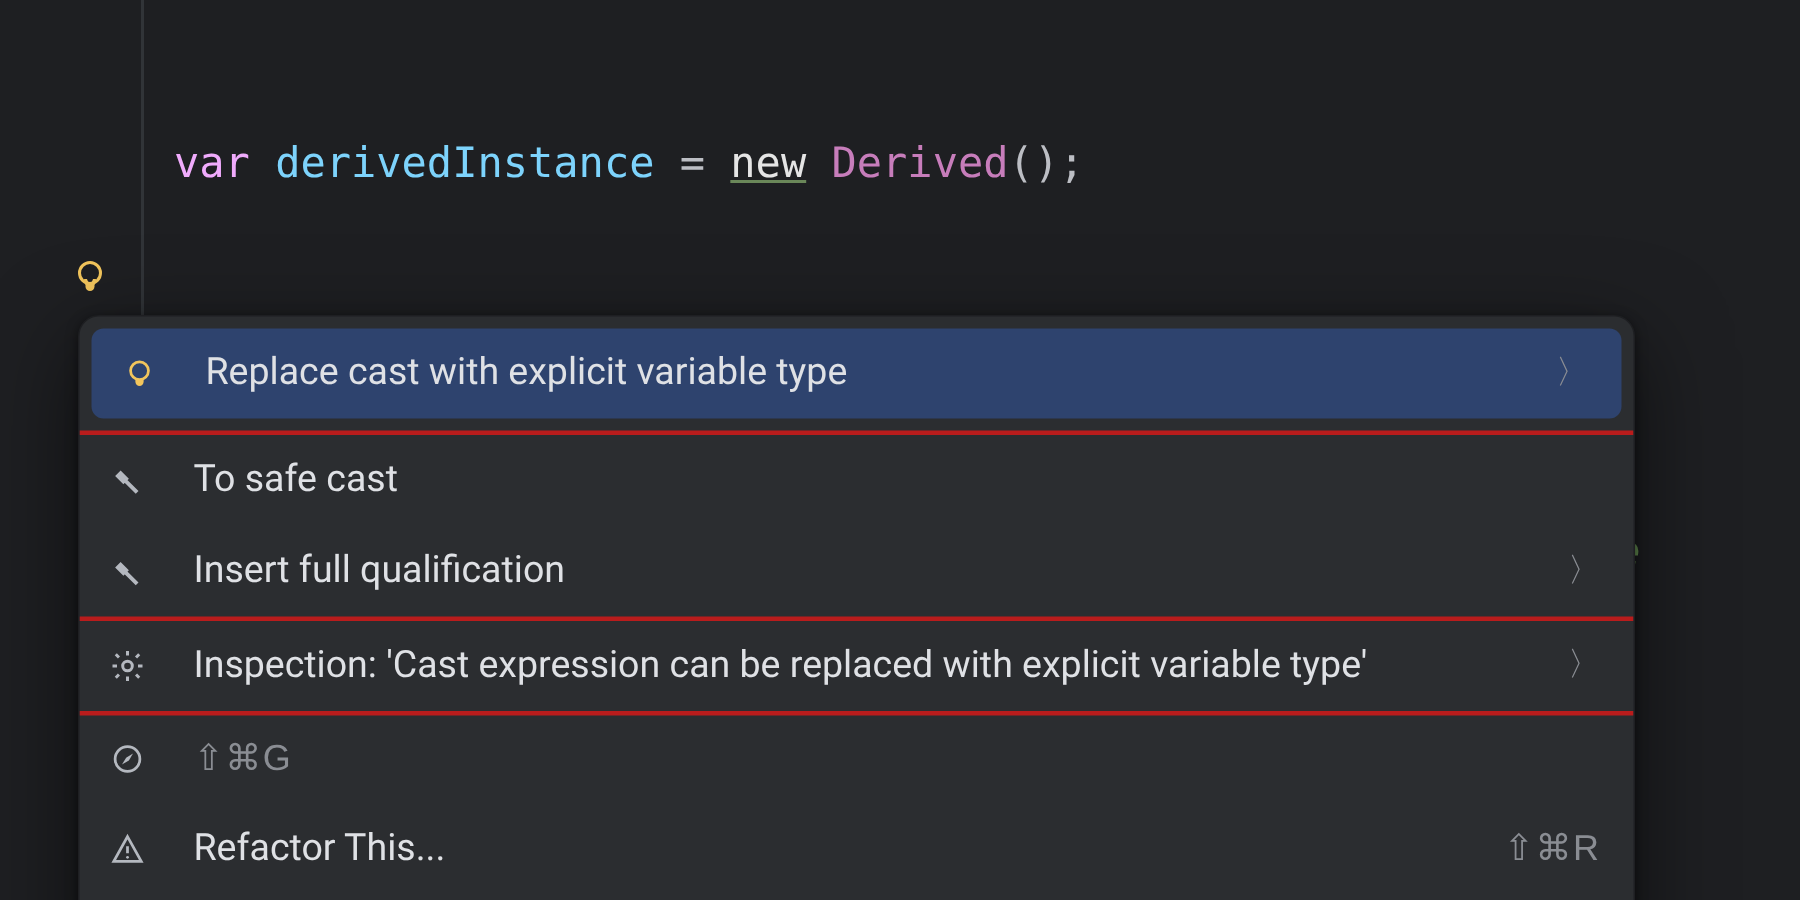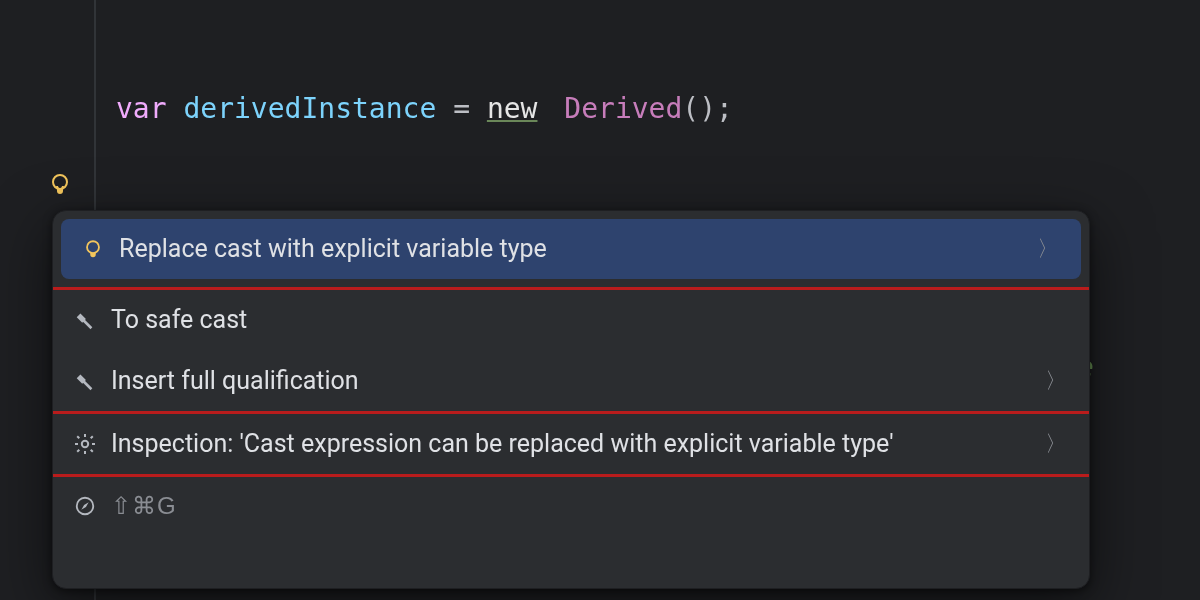--- a/index.html
+++ b/index.html
@@ -24,21 +24,21 @@
   }
   .code {
     margin-left: 116px;
     white-space: pre;
     font-size: 28px;
   }
   .code-row { display: flex; align-items: baseline; height: 48px; }
   .code-row.tall { height: 56px; }
   .kw-var  { color: #f0abfc; }
   .kw-new  { color: #e5e5e5; text-decoration: underline; text-decoration-color: #6a8759; }
-  .type    { color: #c77dbb; margin-left: 10px; }
+  .type    { color: #c77dbb; }
   .ident   { color: #7dd3fc; }
   .op      { color: #bcbec4; }
   .paren   { color: #bcbec4; }
   .paren.hl{ background: #512f54; }
   .punct   { color: #bcbec4; }
   .comment { color: #6f9c5a; font-style: italic; }
   .wavy-green {
     text-decoration: underline wavy #6f9c5a;
     text-decoration-thickness: 2px;
   }
@@ -71,21 +71,21 @@
     overflow: hidden;
     font-family: -apple-system, BlinkMacSystemFont, "Segoe UI", Roboto, sans-serif;
   }
   .menu-section {
     border-top: 3px solid #b91c1c;
   }
   .menu-section:first-child { border-top: none; }
   .menu-item {
     display: flex;
     align-items: center;
-    gap: 12px;
+    gap: 30px;
     padding: 12px 22px 12px 18px;
     font-size: 25px;
     color: #dfe1e5;
     cursor: default;
     min-height: 52px;
   }
   .menu-item.selected {
     background: #2e436e;
     margin: 8px 8px 8px 8px;
     border-radius: 8px;
@@ -184,18 +184,29 @@
     <div class="menu-item">
       <span class="icon">
         <svg width="22" height="22" viewBox="0 0 24 24" fill="none" stroke="#b4b8bf" stroke-width="2">
             <circle cx="12" cy="12" r="9"></circle>
             <path d="M16 8l-3 5-5 3 3-5 5-3z" fill="#b4b8bf" stroke="none"></path>
           </svg>
       </span>
       <span class="shortcut">⇧⌘G</span>
     </div>
     <div class="menu-item">
+      <span class="icon">
+        <svg width="22" height="22" viewBox="0 0 24 24" fill="none" stroke="#b4b8bf" stroke-width="2">
+            <path d="M12 3l10 18H2L12 3z"></path>
+            <line x1="12" y1="10" x2="12" y2="15"></line>
+            <circle cx="12" cy="18" r="1" fill="#b4b8bf" stroke="none"></circle>
+          </svg>
+      </span>
+      <span class="label">Refactor This...</span>
+      <span class="shortcut">⇧⌘R</span>
+    </div>
+    <div class="menu-item">
       
       
       
     </div>
   </div>
 </div>
 
 </body></html>

